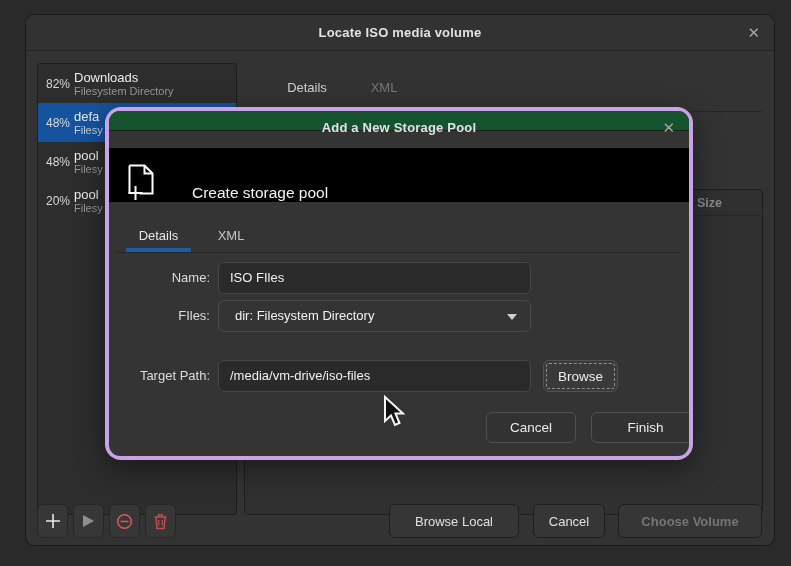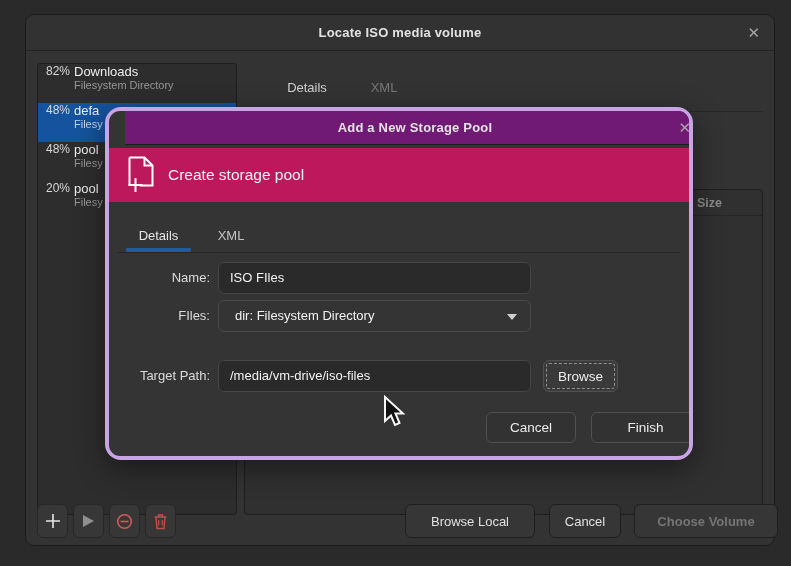--- a/index.html
+++ b/index.html
@@ -13,21 +13,21 @@
   #titlebar { left:0; top:0; width:100%; height:36px; border-bottom:1px solid #242424;
               border-radius:9px 9px 0 0; background:#323233; }
   .titlebar-text { width:100%; text-align:center; line-height:36px; font-weight:bold;
                    font-size:13px; color:#e2e2e2; letter-spacing:.2px; }
   .close-x { font-size:15px; color:#a6a6a6; line-height:36px; cursor:default; }
   #win-close { right:14px; top:0; }
 
   
   #pool-list { left:11px; top:48px; width:200px; height:452px; background:#2d2d2d;
                border:1px solid #1e1e1e; border-radius:3px; overflow:hidden; }
-  .pool-row { position:relative; width:100%; height:39px; display:flex; align-items:flex-start; }
+  .pool-row { position:relative; width:100%; height:39px; display:flex; align-items:center; }
   .pool-row.selected { background:#15539e; }
   .pool-pct { width:36px; padding-left:8px; font-size:12px; color:#d8d8d8; flex:none; }
   .pool-text { overflow:hidden; white-space:nowrap; }
   .pool-name { font-size:13px; color:#ededed; line-height:15px; }
   .pool-sub  { font-size:11px; color:#979797; line-height:13px; }
   .selected .pool-sub { color:#c7d3e8; }
 
   
   #main-tabs { left:218px; top:48px; width:519px; height:49px; border-bottom:1px solid #272727; }
   .tab { position:absolute; top:0; height:48px; display:flex; align-items:center;
@@ -43,34 +43,34 @@
   #volume-header { width:100%; height:26px; border-bottom:1px solid #262626; position:relative; }
   #size-header { position:absolute; left:452px; top:0; line-height:26px; font-size:12.5px;
                  font-weight:bold; color:#8a8a8a; }
 
   
   .tool-btn { position:absolute; top:489px; width:31px; height:34px; background:#373737;
               border:1px solid #272727; border-radius:6px; display:flex; align-items:center;
               justify-content:center; }
   .gtk-btn { position:absolute; top:489px; height:34px; background:#363636;
              border:1px solid #1f1f1f; border-radius:6px; color:#e0e0e0; font-size:13px;
-             display:flex; align-items:center; justify-content:center;margin-left:16px; }
+             display:flex; align-items:center; justify-content:center; }
   .gtk-btn.disabled { color:#757575; }
 
   
   #dialog { left:105px; top:107px; width:588px; height:353px; background:#c8a4e4;
             border-radius:16px; padding:4px; box-shadow:0 8px 30px rgba(0,0,0,.45); }
   #dialog-inner { position:relative; width:580px; height:345px; background:#343434;
                   border-radius:11px; overflow:hidden; }
-  #dialog-titlebar { left:16px; top:0; width:100%; height:34px; background:#701a75;
+  #dialog-titlebar { left:0; top:0; width:100%; height:20px; background:#14532d;
                      border-bottom:1px solid #1e1e1e; }
   #dialog-titlebar .titlebar-text { line-height:34px; }
   #dlg-close { right:14px; top:-1px; }
-  #dialog-banner { left:0; top:37px; width:100%; height:54px; background:#be185d;
-                   display:flex; align-items:center; }
+  #dialog-banner { left:0; top:37px; width:100%; height:54px; background:#000000;
+                   display:flex; align-items:flex-end;gap:24px; }
   #banner-icon { margin-left:17px; width:30px; height:38px; flex:none; }
   #banner-text { margin-left:12px; font-size:15.5px; color:#f4f4f4; }
 
   #dlg-tabs { left:8px; top:108px; width:563px; height:34px; border-bottom:1px solid #272727; }
   #dlg-tab-details { left:7px; width:69px; height:33px; color:#e6e6e6; }
   #dlg-tab-xml { left:76px; width:76px; height:33px; color:#c4c4c4; }
   .dtab { position:absolute; top:0; display:flex; align-items:center; justify-content:center;
           font-size:13px; }
   .dtab .underline { position:absolute; left:2px; right:2px; bottom:0; height:4px;
                      background:#1d5d9f; border-radius:1px; }

